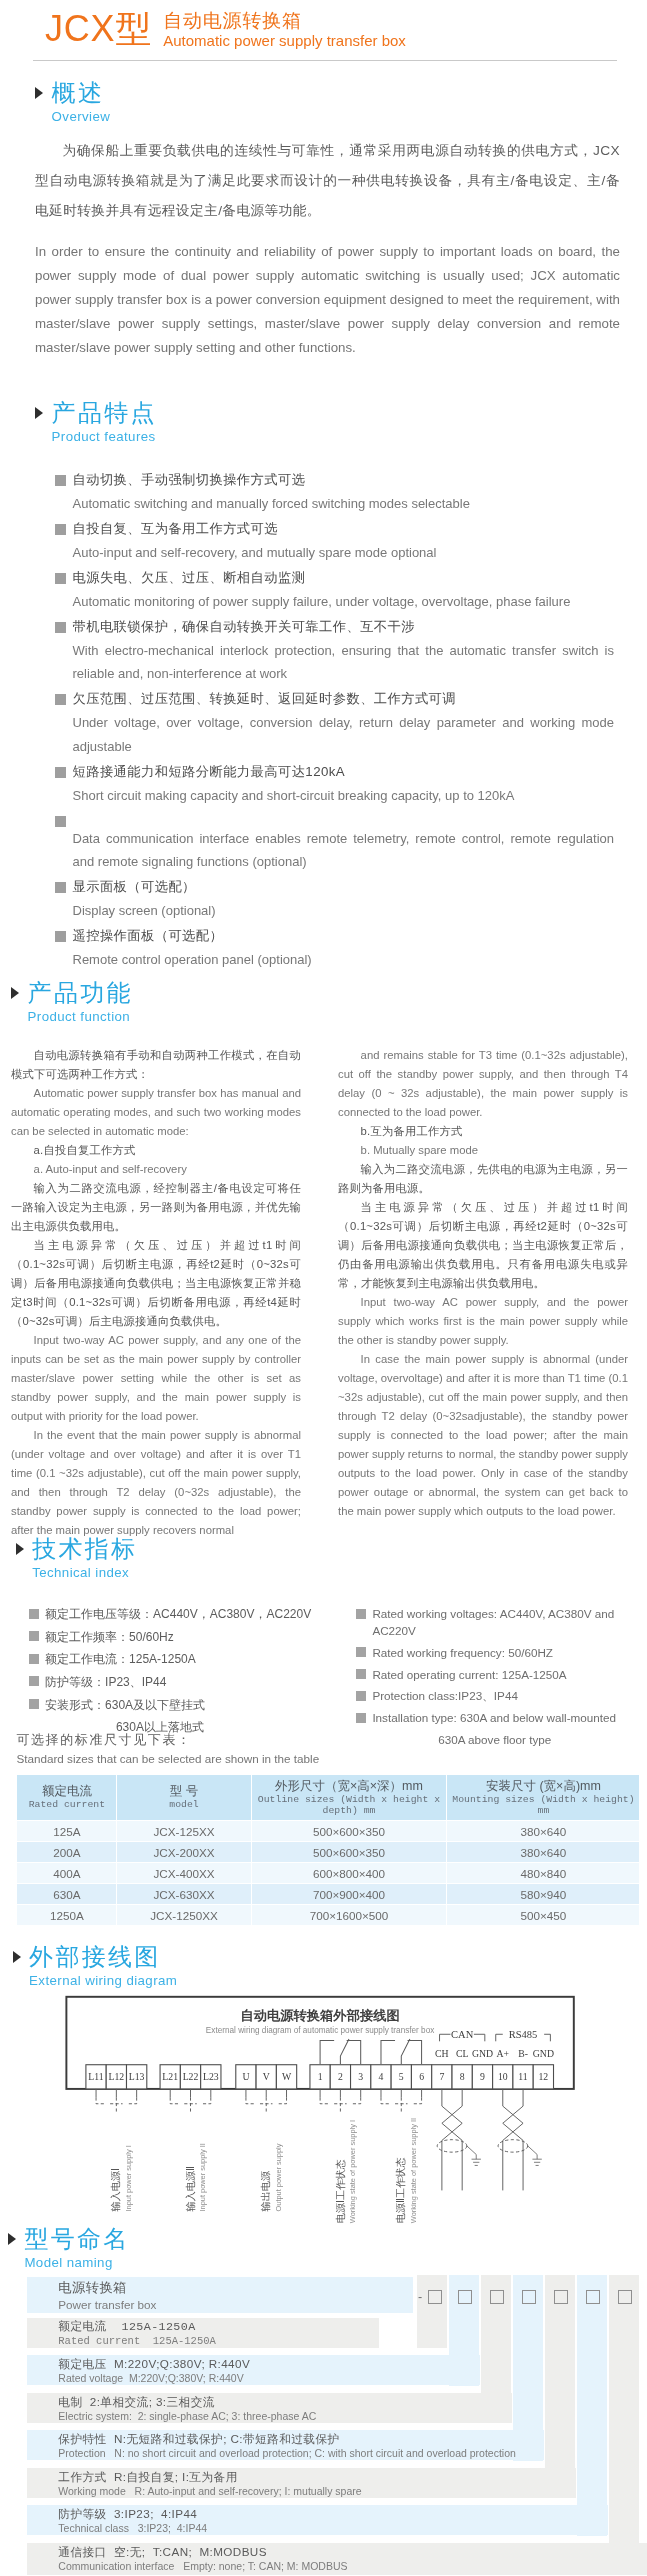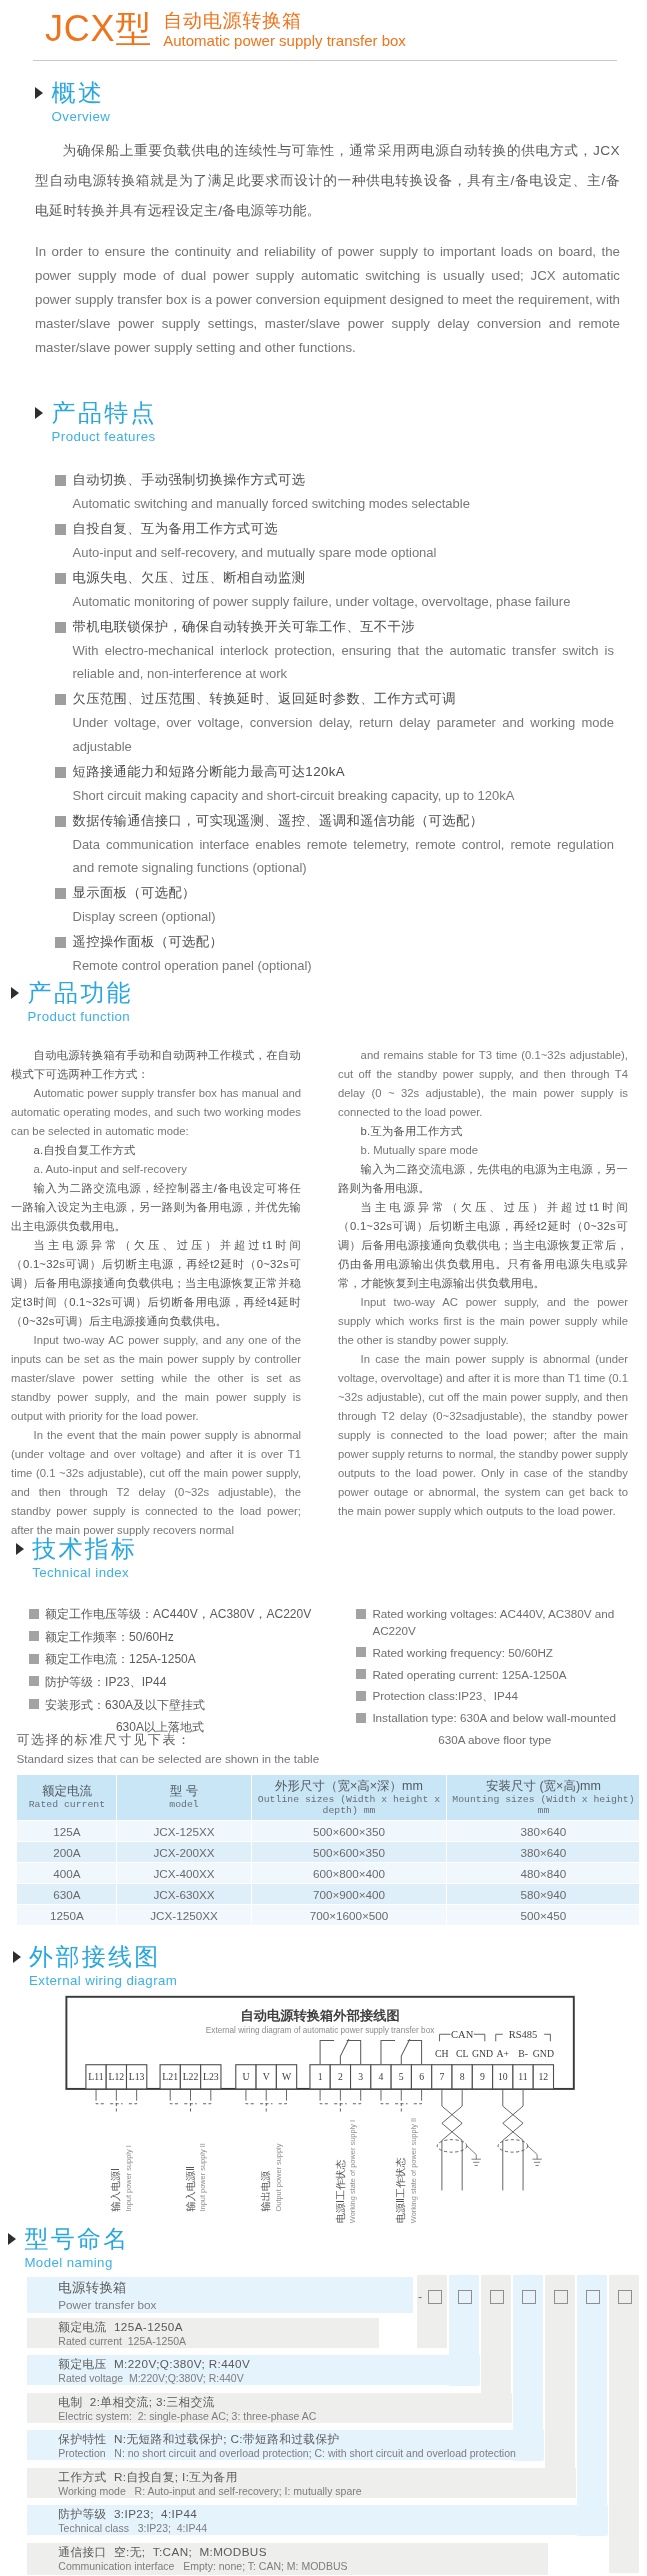--- a/index.html
+++ b/index.html
@@ -145,21 +145,20 @@
       <div class="feat">
         <div class="f-cn">
             <span class="sq"></span>
             <span>短路接通能力和短路分断能力最高可达120kA</span>
           </div>
         <div class="f-en">Short circuit making capacity and short-circuit breaking capacity, up to 120kA</div>
       </div>
       <div class="feat">
         <div class="f-cn">
             <span class="sq"></span>
-            <span>数据传输通信接口，可实现遥测、遥控、遥调和遥信功能（可选配）</span>
           </div>
         <div class="f-en">Data communication interface enables remote telemetry, remote control, remote regulation and remote signaling functions (optional)</div>
       </div>
       <div class="feat">
         <div class="f-cn">
             <span class="sq"></span>
             <span>显示面板（可选配）</span>
           </div>
         <div class="f-en">Display screen (optional)</div>
       </div>
@@ -476,21 +475,21 @@
       <div class="nm-col grey" style="left:582px;height:298px;">
           <div class="nm-box"></div>
         </div>
 
       <span class="nm-jcx">JCX</span>
 
       <div class="nm-row blue r1" style="top:2.3px;width:386px;height:36px;">
         <div class="nm-cn">电源转换箱</div>
         <div class="nm-en">Power transfer box</div>
       </div>
-      <div class="nm-row grey" style="top:43px;width:352px;height:30px;">
+      <div class="nm-row grey" style="top:43px;width:352px;height:30px;font-family:Liberation Mono, monospace;">
         <div class="nm-cn">额定电流  125A-1250A</div>
         <div class="nm-en">Rated current  125A-1250A</div>
       </div>
       <div class="nm-row blue" style="top:80px;width:453px;height:30px;">
         <div class="nm-cn">额定电压  M:220V;Q:380V; R:440V</div>
         <div class="nm-en">Rated voltage  M:220V;Q:380V; R:440V</div>
       </div>
       <div class="nm-row grey" style="top:118px;width:485px;height:30px;">
         <div class="nm-cn">电制  2:单相交流; 3:三相交流</div>
         <div class="nm-en">Electric system:  2: single-phase AC; 3: three-phase AC</div>
@@ -500,21 +499,21 @@
         <div class="nm-en">Protection   N: no short circuit and overload protection; C: with short circuit and overload protection</div>
       </div>
       <div class="nm-row grey" style="top:193px;width:549px;height:30px;">
         <div class="nm-cn">工作方式  R:自投自复; I:互为备用</div>
         <div class="nm-en">Working mode   R: Auto-input and self-recovery; I: mutually spare</div>
       </div>
       <div class="nm-row blue" style="top:230px;width:581px;height:30px;">
         <div class="nm-cn">防护等级  3:IP23;  4:IP44</div>
         <div class="nm-en">Technical class   3:IP23;  4:IP44</div>
       </div>
-      <div class="nm-row grey" style="top:268px;width:521px;height:32px;">
+      <div class="nm-row grey" style="top:268px;width:620px;height:32px;">
         <div class="nm-cn">通信接口  空:无;  T:CAN;  M:MODBUS</div>
         <div class="nm-en">Communication interface   Empty: none; T: CAN; M: MODBUS</div>
       </div>
     </div>
   </section>
 
 </div>
 
 
 </body></html>

